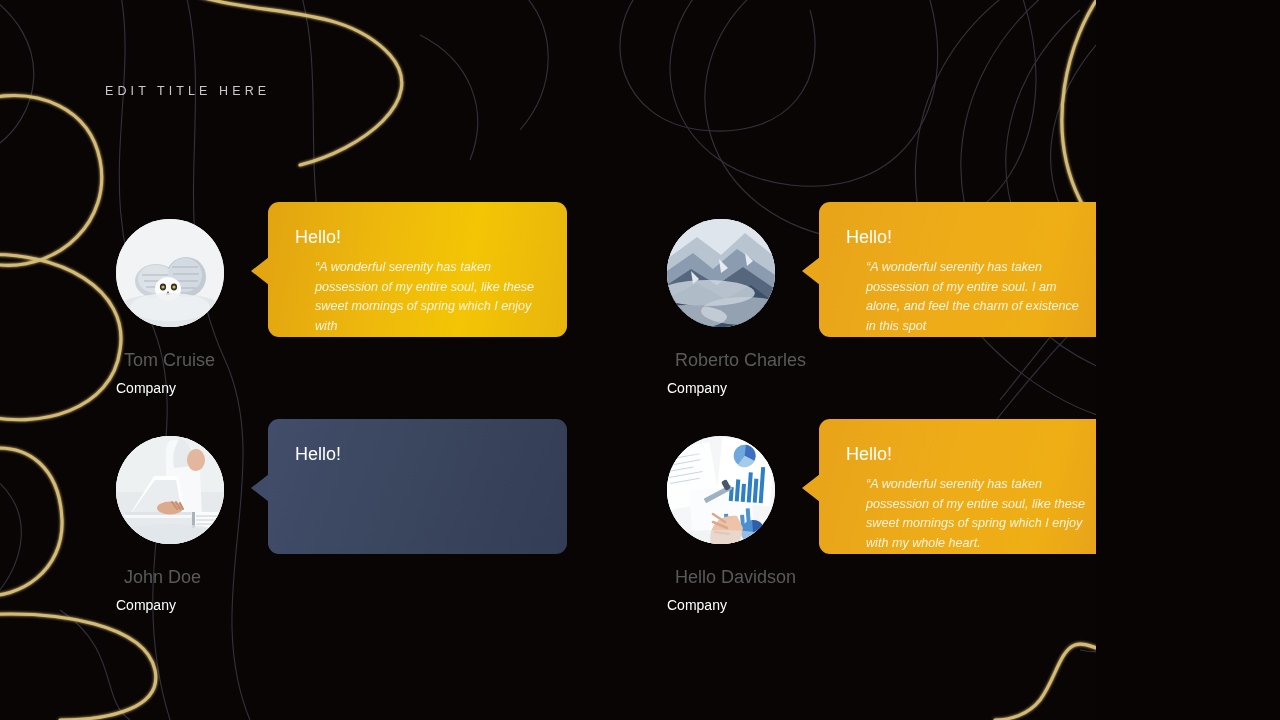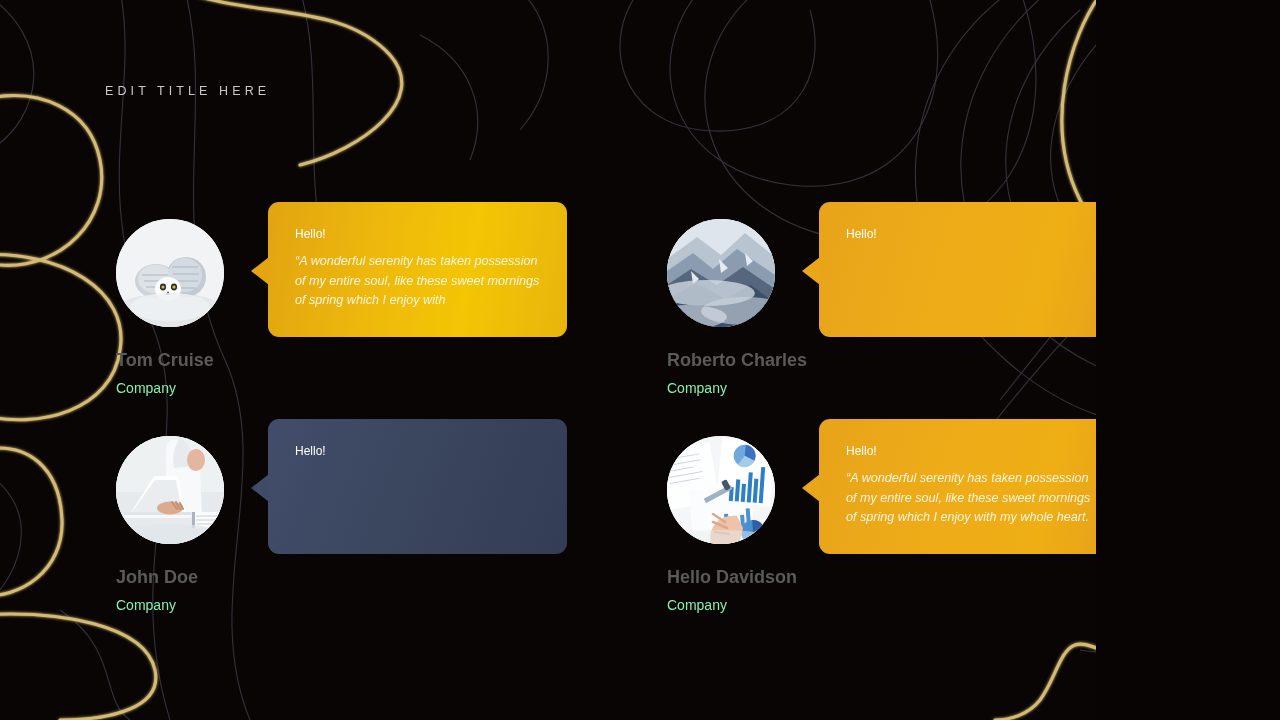--- a/index.html
+++ b/index.html
@@ -85,51 +85,52 @@
     top:55px;
     width:0; height:0;
     border-top:14px solid transparent;
     border-bottom:14px solid transparent;
   }
   .tail.gold-a { border-right:18px solid #e3a610; }
   .tail.gold-b { border-right:18px solid #e9a619; }
   .tail.blue   { border-right:18px solid #3f4b67; }
 
   .bubble-hello {
-    font-size:12px;
+    font-size:18px;
     font-weight:400;
     line-height:1;
     margin-bottom:12px;
   }
   .bubble-quote {
     font-size:12.6px;
     line-height:19.6px;
   }
   .gold-a .bubble-hello, .gold-b .bubble-hello { color:#ffffff; }
-  .gold-a .bubble-quote, .gold-b .bubble-quote { color:#fdf4df; font-style:italic; }
+  .gold-a .bubble-quote, .gold-b .bubble-quote { color:#fdf4df; font-style:italic;margin-left:20px; }
   .blue  .bubble-hello { color:#ffffff; }
   .blue  .bubble-quote { color:#e2e5ec; font-style:normal; }
 
   
   .person-name {
     position:absolute;
     left:0;
     top:148px;
     font-size:18px;
-    font-weight:700;
+    font-weight:400;
     color:#5a5a5a;
     white-space:nowrap;
+    padding-left:8px;
   }
   .person-company {
     position:absolute;
     left:0;
     top:178px;
     font-size:14px;
     font-weight:400;
-    color:#86efac;
+    color:#ffffff;
     white-space:nowrap;
   }
 </style>
 </head>
 <body>
 
 <div id="slide">
 
   <svg id="bg-decor" viewBox="0 0 1280 720" preserveAspectRatio="none">
     <defs>
@@ -221,20 +222,21 @@
         <path d="M0,80 L30,64 L58,80 L84,66 L108,84 L108,108 L0,108 Z" fill="#3c4f66"></path>
         <path d="M24,52 l8,8 l-6,5 z M52,40 l9,9 l-7,5 z M78,34 l8,8 l-6,5 z" fill="#eef2f6" opacity="0.92"></path>
         <ellipse cx="40" cy="74" rx="48" ry="13" fill="#dde4ec" opacity="0.72"></ellipse>
         <ellipse cx="78" cy="92" rx="44" ry="14" fill="#c9d3de" opacity="0.62"></ellipse>
         <ellipse cx="20" cy="98" rx="40" ry="12" fill="#e0e6ed" opacity="0.6"></ellipse>
       </svg>
     </div>
     <div class="bubble gold-b">
       <div class="tail gold-b"></div>
       <div class="bubble-hello">Hello!</div>
+      <div class="bubble-quote">“A wonderful serenity has taken possession of my entire soul. I am alone, and feel the charm of existence in this spot</div>
     </div>
     <div class="person-name">Roberto Charles</div>
     <div class="person-company">Company</div>
   </div>
 
   <div class="testimonial t-2">
     <div class="avatar">
       <svg viewBox="0 0 108 108">
         <rect width="108" height="108" fill="#f3f5f6"></rect>
         <rect y="0" width="108" height="58" fill="#eef1f2"></rect>

